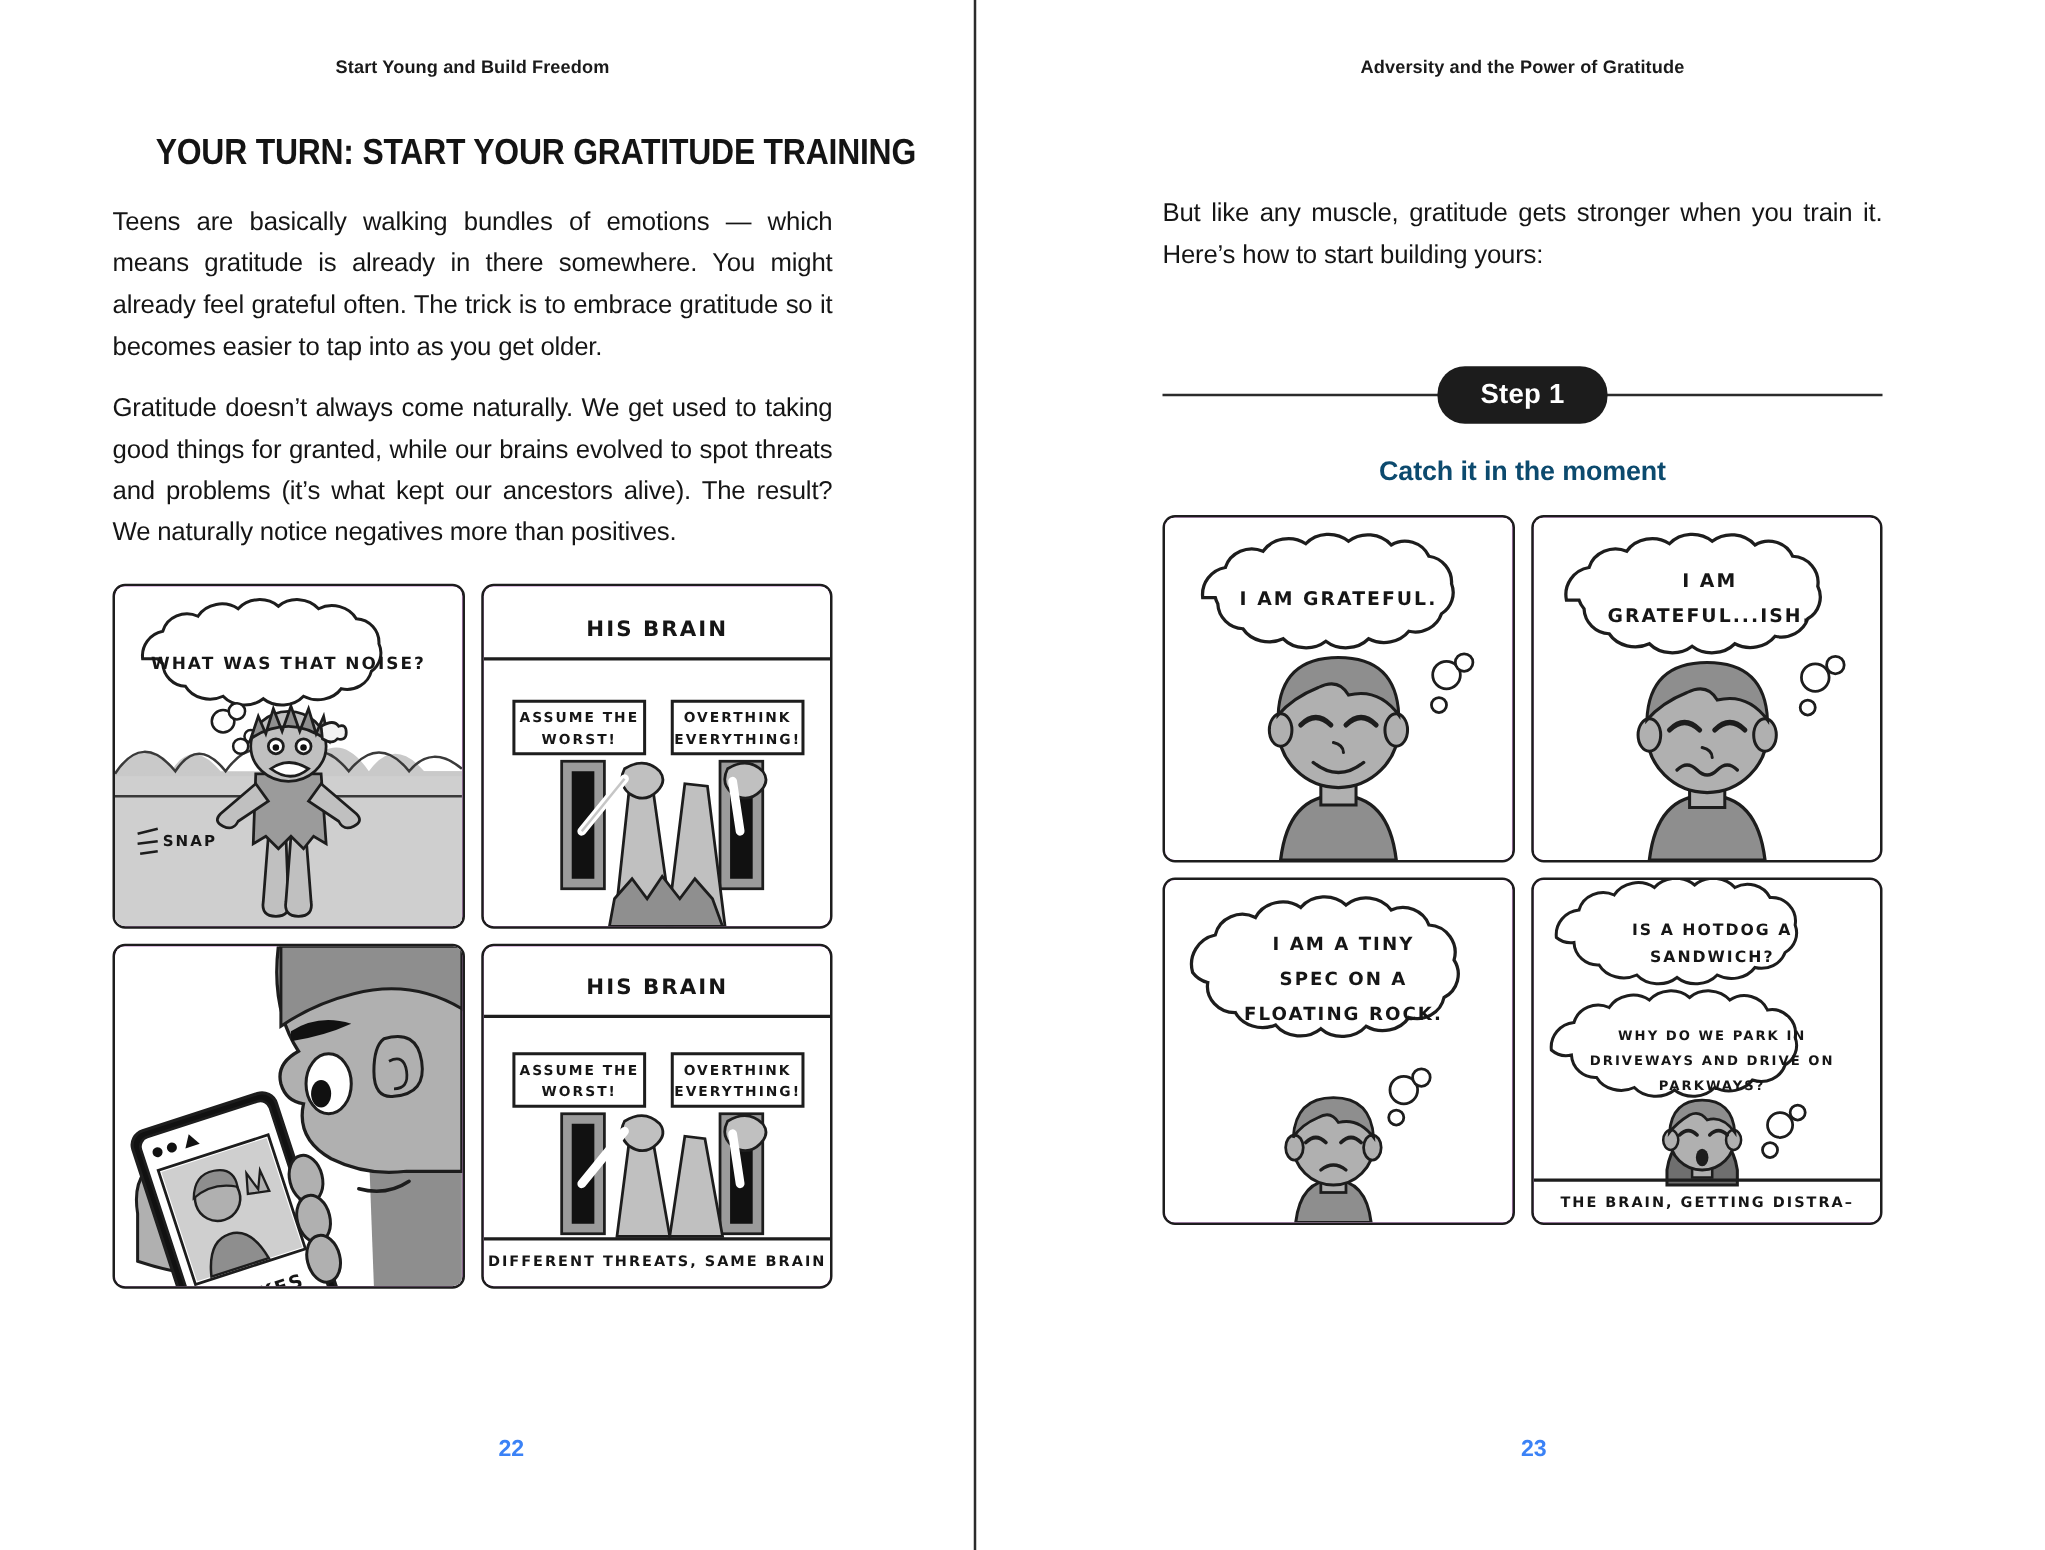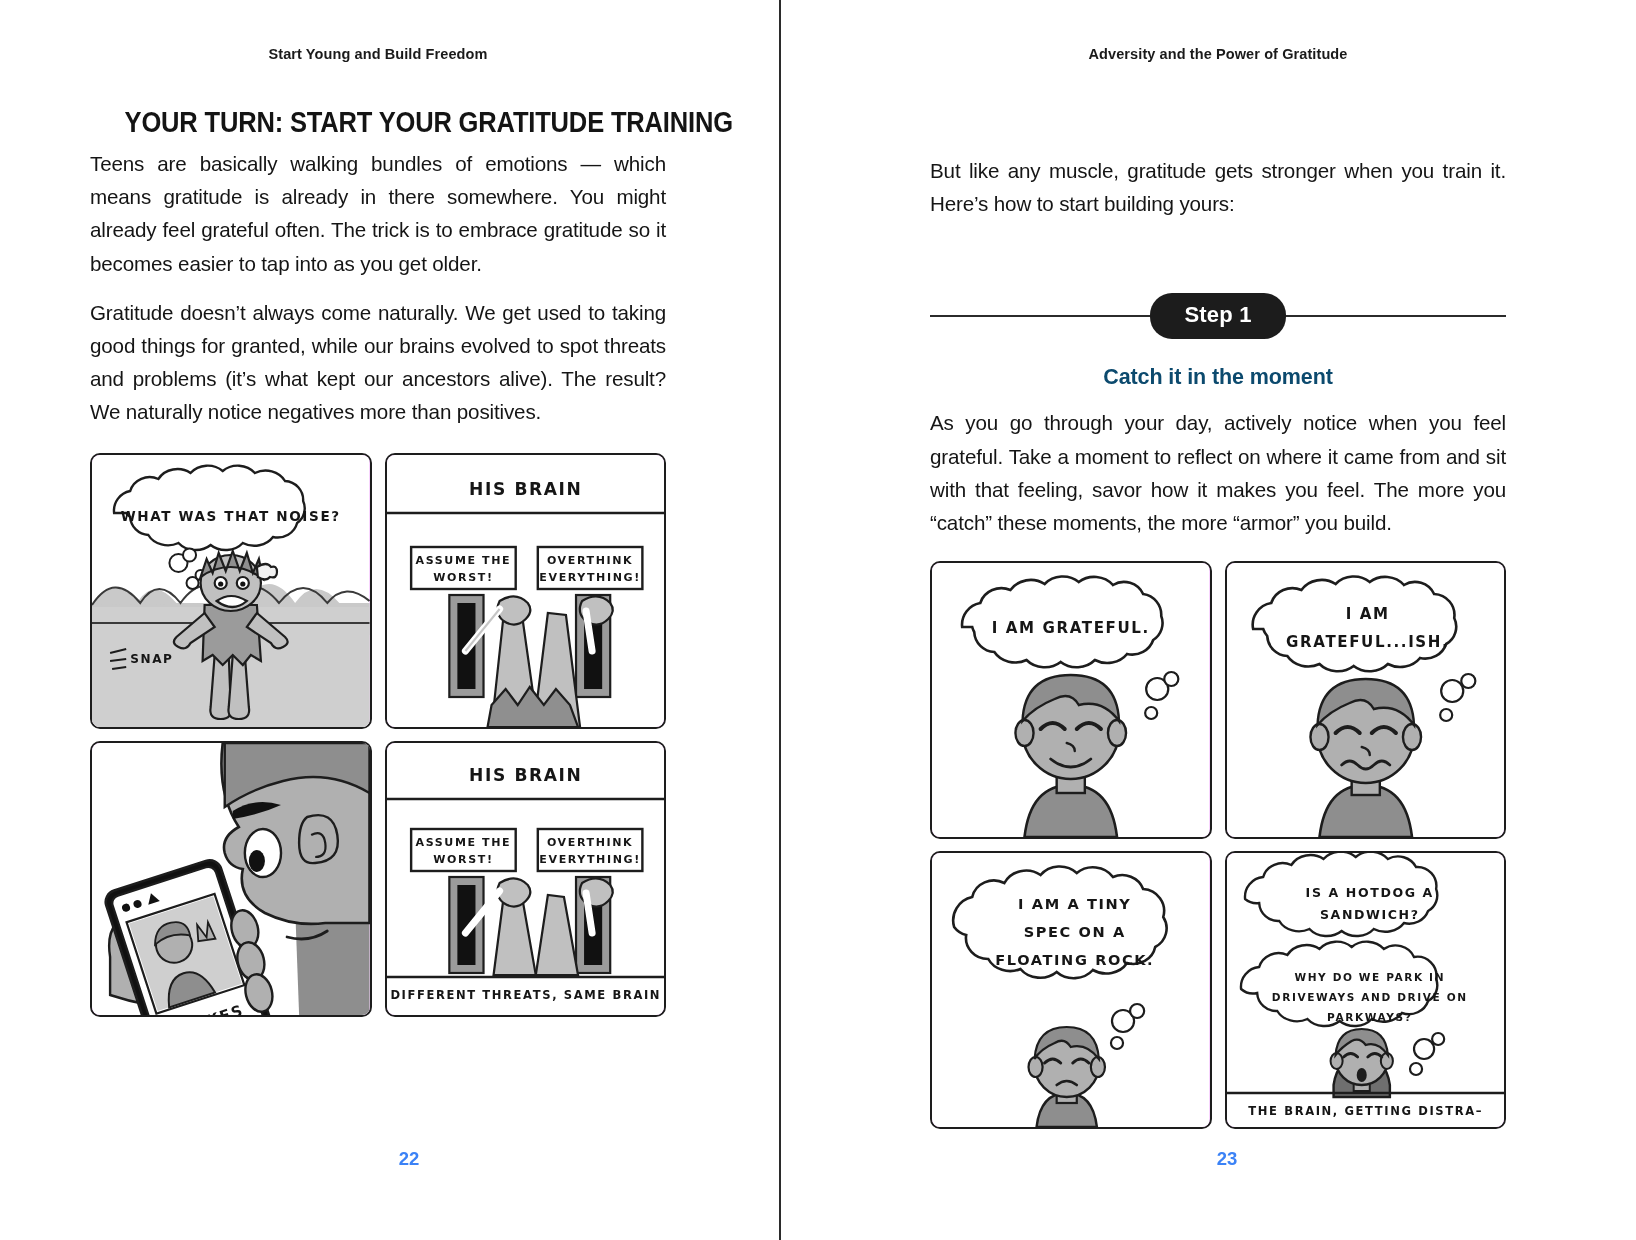--- a/index.html
+++ b/index.html
@@ -29,21 +29,21 @@
     letter-spacing: -0.2px; margin-top: 44px; color: #141414;
     font-family: "Liberation Sans Narrow", "Liberation Sans", sans-serif;
     transform: scaleX(0.88); transform-origin: center;
     white-space: nowrap;
   }
   p.body {
     font-size: 20.6px; line-height: 33.2px; text-align: justify;
     color: #151515; margin-top: 16px; font-weight: 500;
     letter-spacing: -0.15px;
   }
-  .left p.body.first { margin-top: 8px; }
+  .left p.body.first { margin-top: 22px; }
   .right p.body.first { padding-top: 92px; margin-top: 0; }
 
   
   .step-divider {
     position: relative; display: flex; align-items: center;
     justify-content: center; margin-top: 74px; height: 44px;
   }
   .step-rule { position: absolute; left: 0; right: 0; top: 21px; height: 2px; background: #2b2b2b; }
   .step-pill {
     position: relative; background: #1c1c1c; color: #fff;
@@ -277,21 +277,20 @@
 
       <p class="body first">But like any muscle, gratitude gets stronger when you train it. Here’s how to start building yours:</p>
 
       <div class="step-divider">
         <div class="step-rule"></div>
         <div class="step-pill">Step 1</div>
       </div>
 
       <div class="step-sub">Catch it in the moment</div>
 
-      <p class="body">As you go through your day, actively notice when you feel grateful. Take a moment to reflect on where it came from and sit with that feeling, savor how it makes you feel. The more you “catch” these moments, the more “armor” you build.</p>
 
       <div class="comic-grid">
 
         <div class="panel">
           <svg viewBox="0 0 276 274" preserveAspectRatio="none">
             <rect x="0" y="0" width="276" height="274" fill="#ffffff"></rect>
             <path d="M30 64 a22 22 0 0 1 18 -24 a22 21 0 0 1 30 -13 a24 22 0 0 1 34 -6 a24 22 0 0 1 34 -2
                      a24 22 0 0 1 34 3 a21 21 0 0 1 30 9 a21 21 0 0 1 18 22 a20 20 0 0 1 -8 24
                      a22 21 0 0 1 -26 14 a24 21 0 0 1 -32 6 a24 21 0 0 1 -34 2 a24 21 0 0 1 -34 -2
                      a24 21 0 0 1 -32 -8 a21 21 0 0 1 -20 -20 a20 20 0 0 1 -2 -5 Z" fill="#ffffff" stroke="#1d1d1d" stroke-width="2.6"></path>

